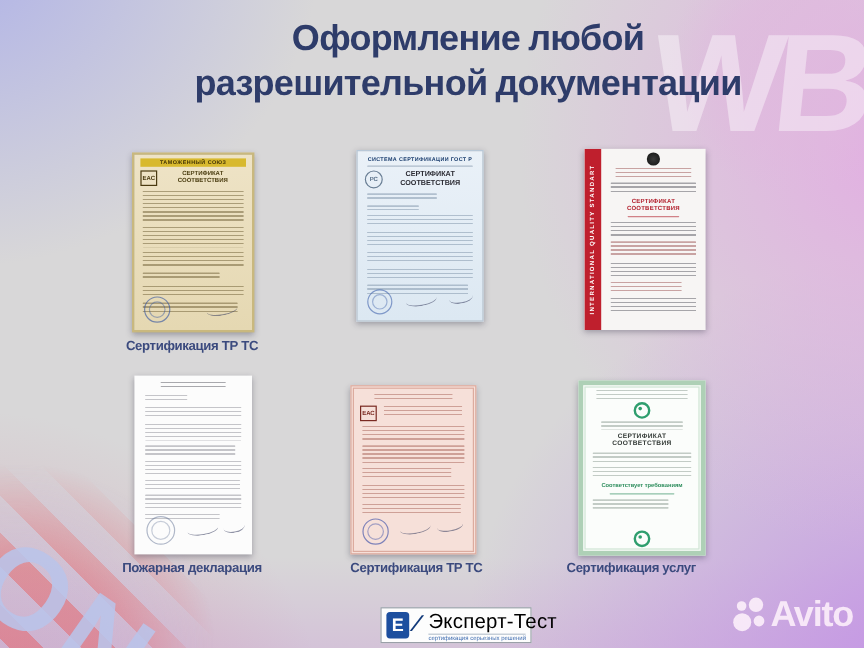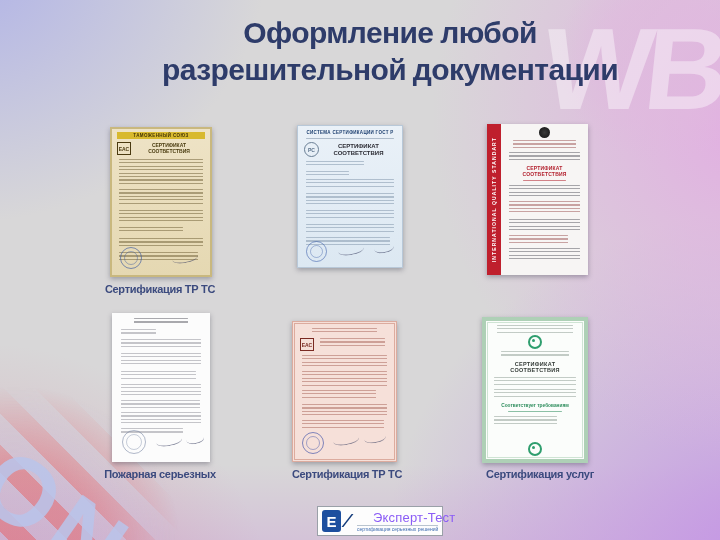--- a/index.html
+++ b/index.html
@@ -43,21 +43,21 @@
   
   .title{
     position:absolute;left:40px;top:14px;width:700px;z-index:2;text-align:center;
     color:#2e3c6a;font-weight:700;font-size:30px;line-height:37px;
     letter-spacing:-.6px;word-spacing:-1px;
   }
   
   .cap{position:absolute;z-index:2;width:200px;text-align:center;
        font-size:11px;font-weight:700;color:#3b4a7e;letter-spacing:-.3px;}
   .cap1{left:60px;top:283px;}  .cap2{left:250px;top:283px;} .cap3{left:437px;top:283px;}
-  .cap4{left:60px;top:468px;}  .cap5{left:247px;top:468px;} .cap6{left:440px;top:468px;}
+  .cap4{left:60px;top:468px;}  .cap5{left:247px;top:468px;} .cap6{left:426px;top:468px;}
   
   .cert{position:absolute;z-index:2;overflow:hidden;box-shadow:0 2px 5px rgba(40,40,60,.35);box-sizing:border-box;}
   .tb{margin:4px 4px 0;opacity:.5;border-radius:.5px;
       background-image:repeating-linear-gradient(180deg, currentColor 0 1.1px, transparent 1.1px 3.4px);}
   .ln{height:1.2px;margin:3px auto 0;background:currentColor;opacity:.55;border-radius:1px;}
   .stamp{position:absolute;border-radius:50%;}
   .stamp::before{content:"";position:absolute;inset:3px;border-radius:50%;border:1px solid;opacity:.7;}
   .sig{position:absolute;width:26px;height:9px;border-bottom:1.3px solid rgba(55,60,95,.55);
        border-radius:50%;transform:rotate(-10deg);}
   
@@ -100,21 +100,21 @@
   .c6-req{text-align:center;font-size:4.8px;font-weight:700;color:#2f8e5e;margin-top:4px;}
   .c6-bottom{position:absolute;left:0;right:0;bottom:3px;display:flex;justify-content:center;}
   
   .flogo{position:absolute;left:317px;top:506px;width:126px;height:30px;z-index:3;
          background:#fdfdfd;border:1px solid #9aa0a8;display:flex;align-items:center;box-sizing:border-box;padding:2px 4px;}
   .mono{width:32px;height:22px;display:flex;flex:none;}
   .mono-e{width:19px;height:22px;background:#1d4f9f;color:#fff;font-size:15px;font-weight:700;
           border-radius:3px;display:flex;align-items:center;justify-content:center;}
   .mono-slash{width:12px;color:#123a7a;font-size:19px;font-weight:700;font-style:italic;line-height:21px;text-align:center;}
   .fl-text{margin-left:3px;min-width:0;}
-  .fl-name{font-size:13px;color:#8b5cf6;letter-spacing:.2px;white-space:nowrap;margin-left:16px;}
+  .fl-name{font-size:17px;color:#000000;letter-spacing:.2px;white-space:nowrap;}
   .fl-tag{font-size:5px;color:#3e6cb0;white-space:nowrap;border-top:.5px solid #b9c4cf;}
 </style>
 </head>
 <body>
 
 <div class="stage">
 
   <div class="stripes"></div>
   <div class="ozon">OZON</div>
   <div class="wb">WB</div>
@@ -185,21 +185,21 @@
     <div class="tb" style="height:14px"></div>
     <div class="tb" style="height:9px;width:85%"></div>
     <div class="tb" style="height:12px"></div>
     <div class="tb" style="height:8px;width:90%"></div>
     <div class="tb" style="height:12px"></div>
     <div class="tb" style="height:7px;width:70%"></div>
     <div class="stamp" style="left:10px;bottom:8px;width:22px;height:22px;border:1.4px solid rgba(100,115,150,.5);color:rgba(100,115,150,.5)"></div>
     <div class="sig" style="left:44px;bottom:16px"></div>
     <div class="sig" style="right:6px;bottom:18px;width:18px"></div>
   </div>
-  <div class="cap cap4">Пожарная серьезных</div>
+  <div class="cap cap4">Пожарная декларация</div>
 
   <div class="cert cert5">
     <div class="tb" style="height:7px;width:70%;margin:1px auto 0"></div>
     <div class="c1-head">
       <div class="eac" style="border-color:#7a2a22;color:#7a2a22">ЕАС</div>
       <div class="tb" style="height:9px;flex:1;margin:0 6px"></div>
     </div>
     <div class="tb" style="height:12px"></div>
     <div class="tb" style="height:15px"></div>
     <div class="tb" style="height:10px;width:80%"></div>
@@ -231,14 +231,23 @@
     <div class="mono">
       <span class="mono-e">E</span>
       <span class="mono-slash">∕</span>
     </div>
     <div class="fl-text">
       <div class="fl-name">Эксперт-Тест</div>
       <div class="fl-tag">сертификация серьезных решений</div>
     </div>
   </div>
 
+  <div class="avito">
+    <span class="av-dots">
+      <i class="av-d1"></i>
+        <i class="av-d2"></i>
+        <i class="av-d3"></i>
+        <i class="av-d4"></i>
+    </span>
+    <span class="av-text">Avito</span>
+  </div>
 
 </div>
 
 </body></html>

